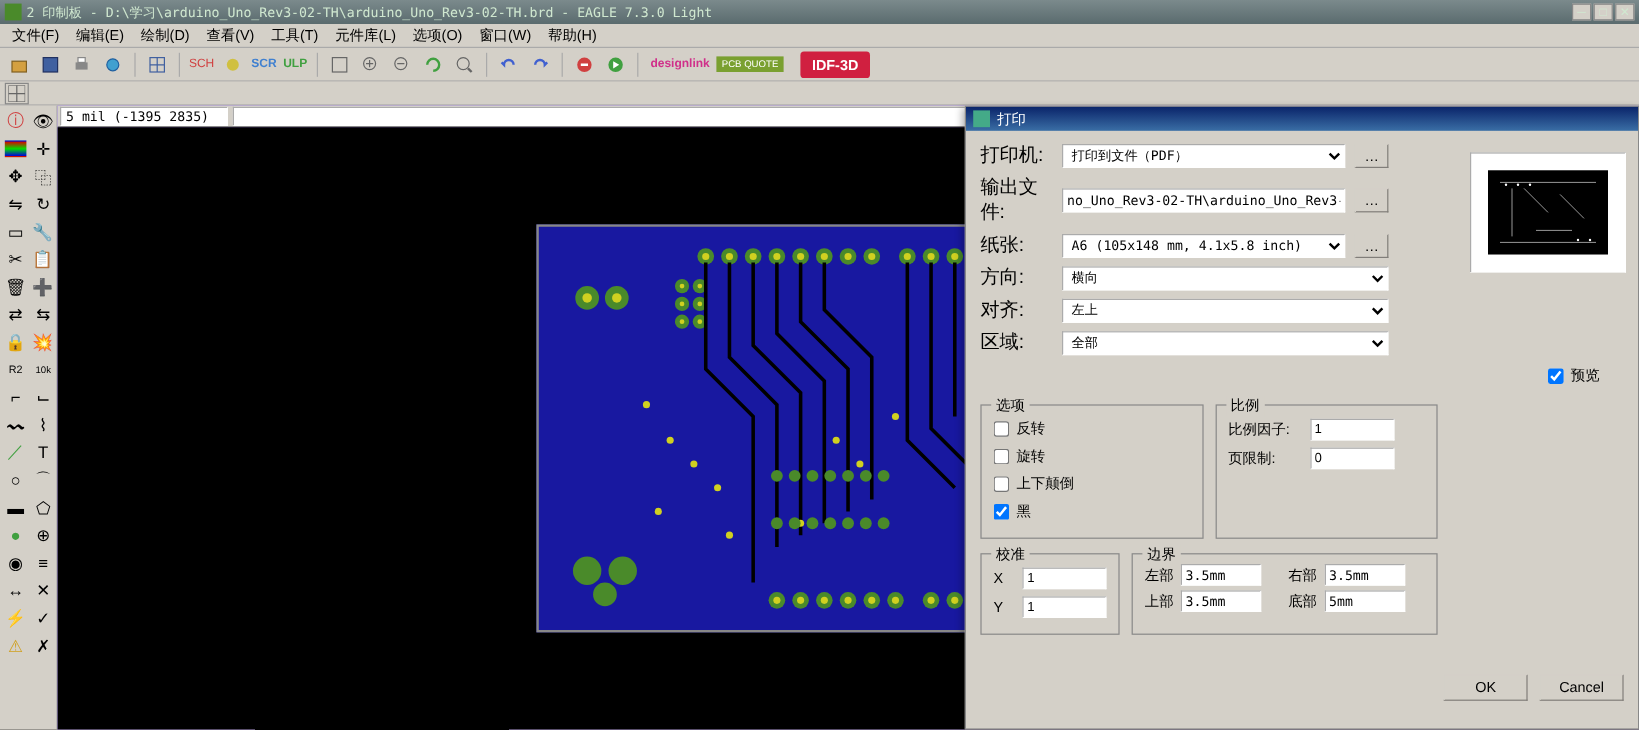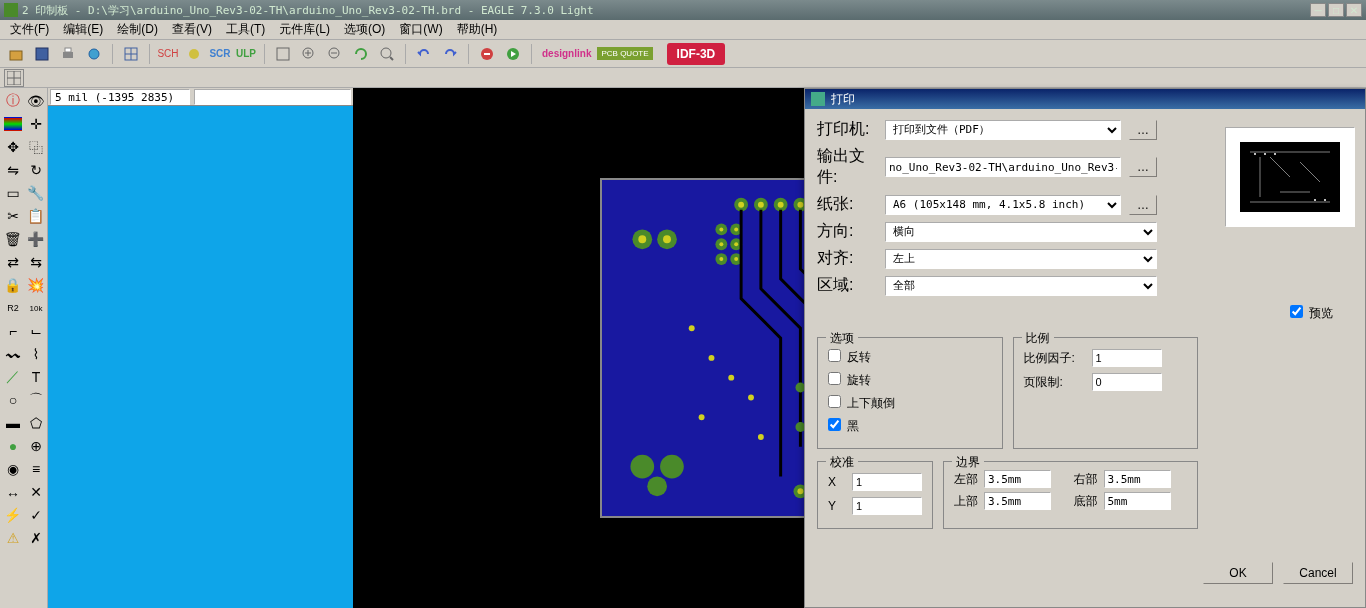--- a/index.html
+++ b/index.html
@@ -23,21 +23,21 @@
 
 .secondbar { background: #d4d0c8; height: 20px; display: flex; align-items: center; padding: 2px 4px; border-bottom: 1px solid #aaa; }
 .secondbar .grid-btn { width: 20px; height: 18px; border: 1px solid #888; display: flex; align-items: center; justify-content: center; cursor: pointer; }
 
 .main-area { display: flex; height: 520px; }
 
 .left-toolbox { width: 48px; background: #d4d0c8; border-right: 1px solid #aaa; display: flex; flex-direction: column; flex-wrap: wrap; padding: 2px; gap: 1px; }
 .left-toolbox .tool-row { display: flex; gap: 1px; }
 .left-toolbox .tool-btn { width: 22px; height: 22px; display: flex; align-items: center; justify-content: center; cursor: pointer; border: 1px solid transparent; font-size: 14px; }
 
-.canvas-area { flex: 1; display: flex; flex-direction: row; background: #0ea5e9; position: relative; }
+.canvas-area { flex: 1; display: flex; flex-direction: column; background: #8b5cf6; position: relative; }
 .coord-bar { background: #d4d0c8; height: 18px; display: flex; align-items: center; border-bottom: 1px solid #888; }
 .coord-box { border: 1px inset #fff; background: #fff; font-family: monospace; font-size: 11px; padding: 1px 4px; height: 16px; margin: 0 2px; }
 .cmd-input { flex: 1; border: 1px inset #fff; background: #fff; height: 16px; margin: 0 2px; }
 
 .pcb-canvas { flex: 1; background: #000; position: relative; display: flex; align-items: center; justify-content: center; }
 .pcb-board { width: 470px; height: 340px; background: #1818a0; border: 2px solid #888; position: relative; margin-left: -50px; }
 
 .print-dialog { position: absolute; right: 0; top: 88px; width: 562px; height: 520px; background: #d4d0c8; border: 1px solid #888; box-shadow: -2px 2px 6px rgba(0,0,0,0.3); }
 .dlg-title { background: linear-gradient(#0a246a, #3a6ea5); color: #fff; height: 20px; display: flex; align-items: center; padding: 0 6px; font-size: 12px; }
 .dlg-title .dlg-icon { width: 14px; height: 14px; background: #4a8; margin-right: 6px; }
@@ -47,21 +47,21 @@
 .dlg-row select, .dlg-row input[type=text] { flex: 1; height: 20px; border: 1px inset #fff; background: #fff; font-size: 11px; padding: 0 3px; font-family: monospace; }
 .dlg-row .browse-btn { width: 28px; height: 20px; border: 1px outset #d4d0c8; background: #d4d0c8; cursor: pointer; display: flex; align-items: center; justify-content: center; }
 .preview-chk { text-align: right; padding-right: 20px; }
 
 .preview-box { position: absolute; right: 10px; top: 38px; width: 130px; height: 100px; border: 1px inset #fff; background: #fff; display: flex; align-items: center; justify-content: center; }
 .preview-img { width: 100px; height: 70px; background: #000; position: relative; }
 
 .dlg-groups { display: flex; gap: 10px; margin-top: 6px; padding-right: 155px; }
 .fieldset { border: 1px solid #888; padding: 8px 10px 10px; flex: 1; position: relative; }
 .fieldset .legend { position: absolute; top: -8px; left: 8px; background: #d4d0c8; padding: 0 4px; font-size: 12px; }
-.chk-row { display: flex; align-items: flex-start; gap: 6px; padding: 3px 0; font-size: 12px; }
+.chk-row { display: flex; align-items: center; gap: 6px; padding: 3px 0; font-size: 12px; }
 .chk-row input { width: 13px; height: 13px; }
 .scale-row { display: flex; align-items: center; gap: 8px; padding: 3px 0; }
 .scale-row .slbl { width: 60px; font-size: 12px; }
 .scale-row input { width: 70px; height: 18px; border: 1px inset #fff; background: #fff; padding: 0 3px; font-size: 11px; }
 
 .dlg-groups2 { display: flex; gap: 10px; margin-top: 6px; padding-right: 155px; }
 .calib-row { display: flex; align-items: center; gap: 6px; padding: 3px 0; }
 .calib-row .clbl { width: 18px; font-size: 12px; }
 .calib-row input { width: 70px; height: 18px; border: 1px inset #fff; background: #fff; padding: 0 3px; font-size: 11px; }
 .border-grid { display: grid; grid-template-columns: auto 1fr auto 1fr; gap: 4px 6px; align-items: center; }

